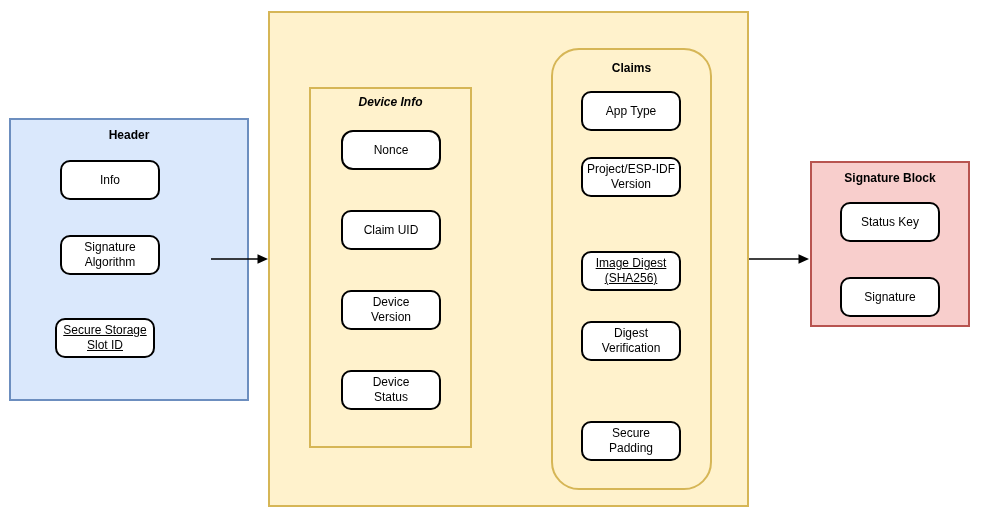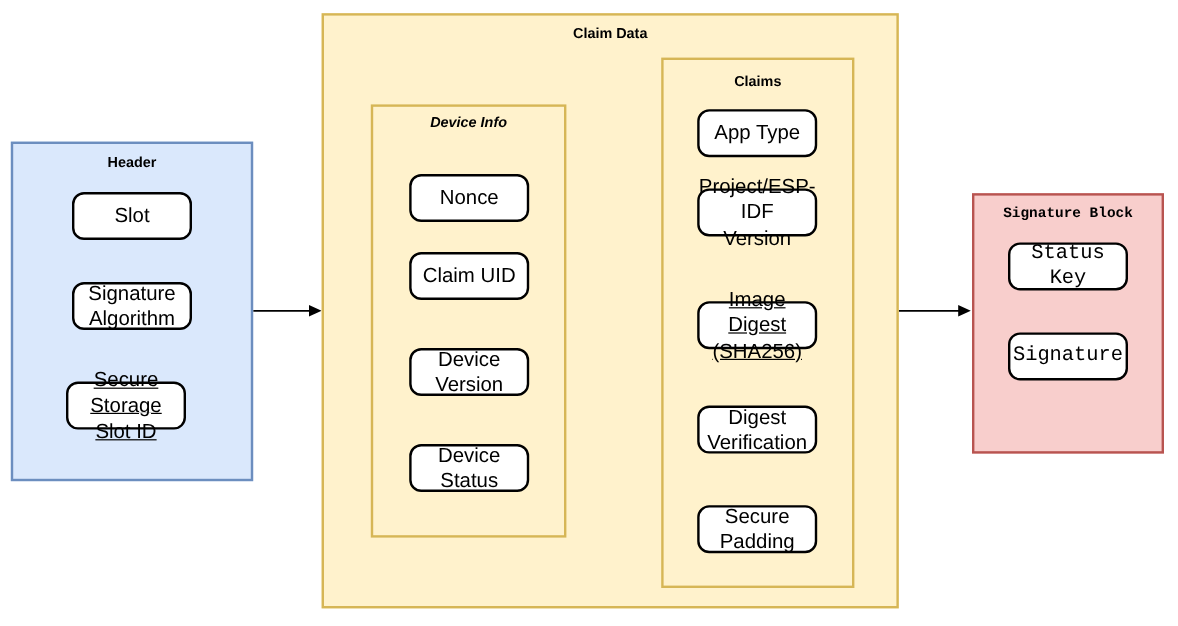--- a/index.html
+++ b/index.html
@@ -11,44 +11,44 @@
     color: #000;
   }
   .canvas { position: absolute; left: 0; top: 0; width: 982px; height: 522px; }
 
   .group {
     position: absolute;
     box-sizing: border-box;
     border: 2px solid #000;
   }
   .g-header {
-    left: 9px; top: 118px; width: 202px; height: 283px;
+    left: 9px; top: 118px; width: 240px; height: 283px;
     background: var(--header_fill, #dae8fc);
     border-color: var(--header_stroke, #6c8ebf);
   }
   .g-claim {
     left: 268px; top: 11px; width: 481px; height: 496px;
     background: var(--claim_fill, #fff2cc);
     border-color: var(--claim_stroke, #d6b656);
   }
   .g-device {
     left: 39px; top: 74px; width: 163px; height: 361px;
     background: var(--claim_fill, #fff2cc);
     border-color: var(--claim_stroke, #d6b656);
   }
   .g-claims {
     left: 281px; top: 35px; width: 161px; height: 442px;
     background: var(--claim_fill, #fff2cc);
     border-color: var(--claim_stroke, #d6b656);
+    border-radius: 28px;
   }
   .g-sig {
-    left: 810px; top: 161px; width: 160px; height: 217px;
+    left: 810px; top: 161px; width: 160px; height: 166px;
     background: var(--signature_fill, #f8cecc);
     border-color: var(--signature_stroke, #b85450);
-    font-family: Liberation Mono, monospace;
   }
 
   .group-title {
     text-align: center;
     font-weight: bold;
     font-size: 12px;
     padding-top: 8px;
     line-height: 1.2;
   }
   .g-claims > .group-title { padding-top: 11px; }
@@ -58,71 +58,70 @@
     position: absolute;
     box-sizing: border-box;
     width: 100px; height: 40px;
     background: var(--node_fill, #ffffff);
     border: 2px solid var(--node_stroke, #000000);
     border-radius: 10px;
     display: flex;
     align-items: center;
     justify-content: center;
     text-align: center;
-    font-size: 17px;
+    font-size: 12px;
     line-height: 1.25;
     white-space: pre-line;
   }
 
   .arrow {
     position: absolute;
     color: var(--arrow_stroke, #000000);
     display: block;
   }
 </style>
 </head>
 <body>
 
 <div class="canvas">
 
   <div class="group g-header">
     <div class="group-title">Header</div>
-    <div class="node" style="left:49px; top:40px;">Slot</div>
+    <div class="node" style="left:49px; top:40px;">Info</div>
     <div class="node" style="left:49px; top:115px;">Signature
 Algorithm</div>
     <div class="node" style="left:44px; top:198px;text-decoration:underline;">Secure Storage
 Slot ID</div>
   </div>
 
   <svg class="arrow" style="left:211px; top:249px;" width="58" height="20" xmlns="http://www.w3.org/2000/svg">
     <line x1="0" y1="10" x2="48" y2="10" stroke="currentColor" stroke-width="1.5"></line>
     <path d="M57 10 L46.5 5.2 L46.5 14.8 Z" fill="currentColor"></path>
   </svg>
 
   <div class="group g-claim">
-    <div class="group-title">Claim Data</div>
 
     <div class="group g-device">
       <div class="group-title">Device Info</div>
-      <div class="node" style="left:30px; top:56px;">Nonce</div>
+      <div class="node" style="left:30px; top:41px;border-radius:12px;">Nonce</div>
       <div class="node" style="left:30px; top:121px;">Claim UID</div>
       <div class="node" style="left:30px; top:201px;">Device
 Version</div>
       <div class="node" style="left:30px; top:281px;">Device
 Status</div>
     </div>
 
     <div class="group g-claims">
       <div class="group-title">Claims</div>
       <div class="node" style="left:28px; top:41px;">App Type</div>
       <div class="node" style="left:28px; top:107px;">Project/ESP-IDF
 Version</div>
       <div class="node" style="left:28px; top:201px;text-decoration:underline;">Image Digest
 (SHA256)</div>
-      <div class="node" style="left:28px; top:288px;">Digest
+      <div class="node" style="left:28px; top:271px;">Digest
 Verification</div>
       <div class="node" style="left:28px; top:371px;">Secure
 Padding</div>
     </div>
   </div>
 
   <svg class="arrow" style="left:749px; top:249px;" width="61" height="20" xmlns="http://www.w3.org/2000/svg">
     <line x1="0" y1="10" x2="51" y2="10" stroke="currentColor" stroke-width="1.5"></line>
     <path d="M60 10 L49.5 5.2 L49.5 14.8 Z" fill="currentColor"></path>
   </svg>

